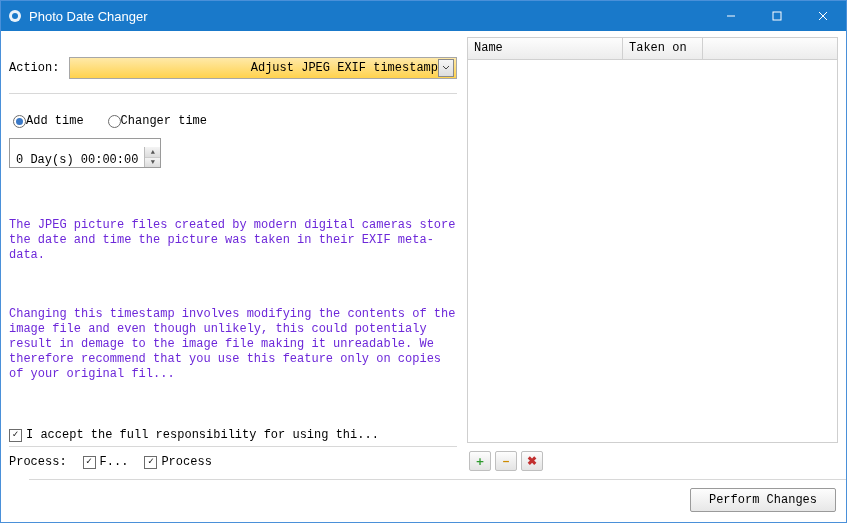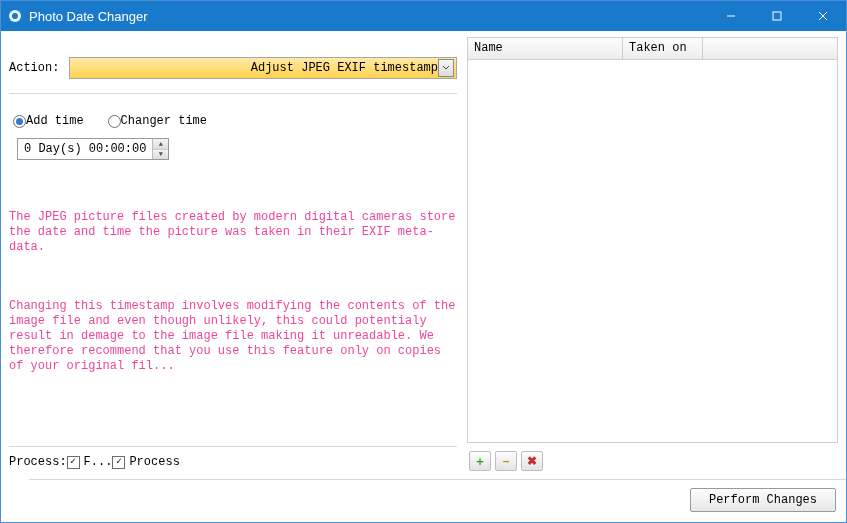--- a/index.html
+++ b/index.html
@@ -78,24 +78,24 @@
   }
   .radio-item { display: flex; align-items: flex-end; }
   .radio-outer {
     width: 13px; height: 13px; border: 1px solid #6c6c6c; border-radius: 50%;
     display: flex; align-items: center; justify-content: center;
   }
   .radio-outer.sel::after {
     content: ""; width: 7px; height: 7px; background: #3a78c6; border-radius: 50%;
   }
   .time-field {
-    display: inline-flex; align-items: center;
+    display: inline-flex; align-items: flex-end;
     border: 1px solid #9a9a9a;
-    height: 22px;
-    margin-left: 8px;
+    height: 30px;
+    margin-left: 0;
     font-family: "Courier New", monospace;
   }
   .time-field .val { padding: 0 6px; }
   .stepper {
     width: 16px; height: 20px;
     display: flex; flex-direction: column;
     border-left: 1px solid #bcbcbc;
   }
   .stepper div {
     flex: 1;
@@ -103,41 +103,41 @@
     display: flex; align-items: center; justify-content: center;
     font-size: 7px; color: #555;
     border-bottom: 1px solid #ccc;
   }
   .stepper div:last-child { border-bottom: none; }
   .desc {
     margin-top: 20px;
     font-family: "Courier New", monospace;
     font-size: 12px;
     line-height: 1.25;
-    color: #ec4899;
+    color: #6d28d9;
     white-space: pre-wrap;
   }
   .desc p { margin-bottom: 14px; }
   .check-row {
     display: flex; align-items: center; gap: 4px;
     font-family: "Courier New", monospace;
     margin-top: 2px;
   }
   .checkbox {
     width: 13px; height: 13px;
     border: 1px solid #6c6c6c;
     display: inline-flex; align-items: center; justify-content: center;
     background: #fff;
   }
   .checkbox.checked::after { content: "✓"; font-size: 10px; color: #222; line-height: 1; }
   .process-bar {
     margin-top: auto;
     border-top: 1px solid #d8d8d8;
     padding: 8px 0 10px 0;
-    display: flex; align-items: center; gap: 0;
+    display: flex; align-items: center; gap: 16px;
     font-family: "Courier New", monospace;
   }
   .process-bar .check-row { margin-top: 0; }
   
   .table-wrap {
     border: 1px solid #cfcfcf;
     flex: 1;
     display: flex; flex-direction: column;
   }
   .thead {
@@ -248,20 +248,24 @@
           <div>▼</div>
         </span>
       </span>
     </div>
 
     <div class="desc">
       <p>The JPEG picture files created by modern digital cameras store the date and time the picture was taken in their EXIF meta-data.</p>
       <p>Changing this timestamp involves modifying the contents of the image file and even though unlikely, this could potentialy result in demage to the image file making it unreadable. We therefore recommend that you use this feature only on copies of your original fil...</p>
     </div>
 
+    <div class="check-row">
+      <span class="checkbox checked"></span>
+      <span>I accept the full responsibility for using thi...</span>
+    </div>
 
     <div class="process-bar">
       <span class="label">Process:</span>
       <span class="check-row">
         <span class="checkbox checked"></span>
         <span>F...</span>
       </span>
       <span class="check-row">
         <span class="checkbox checked"></span>
         <span>Process</span>

